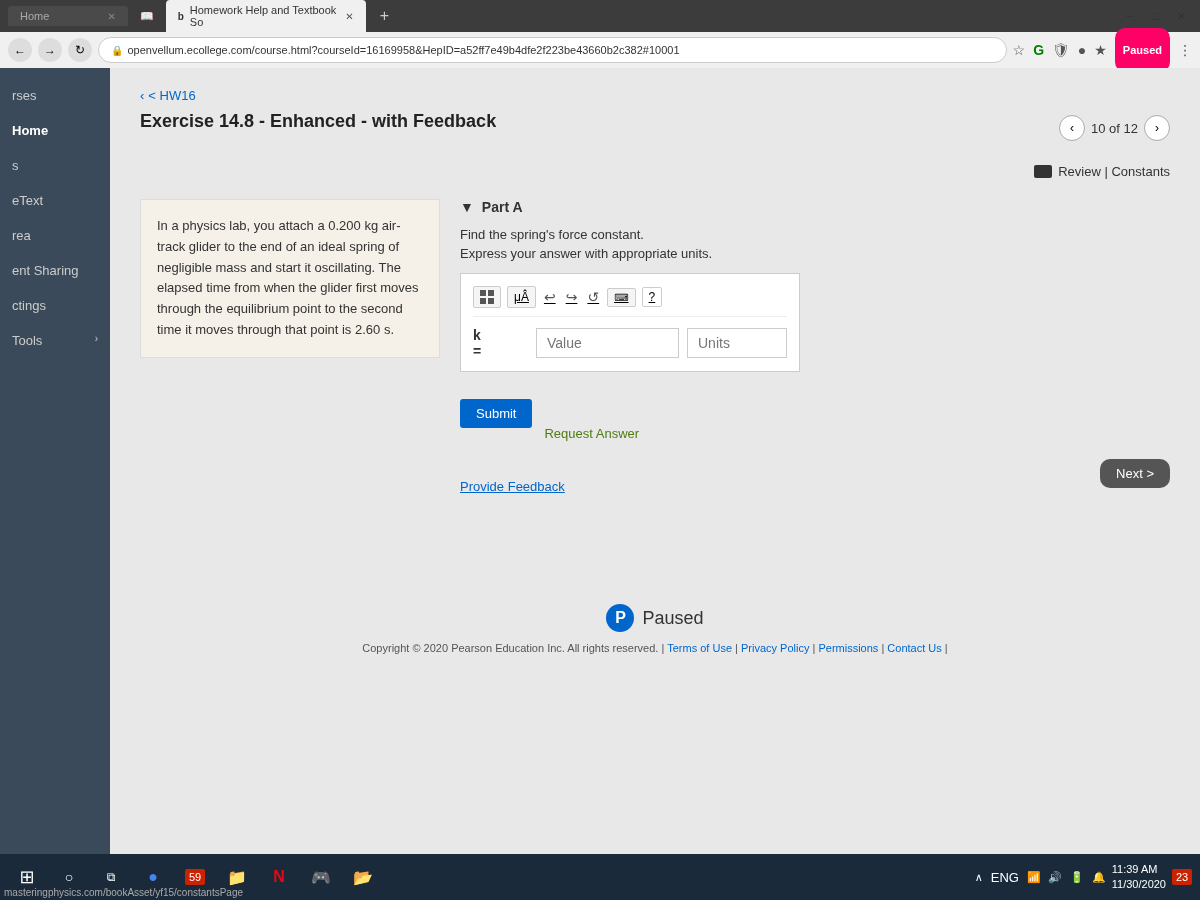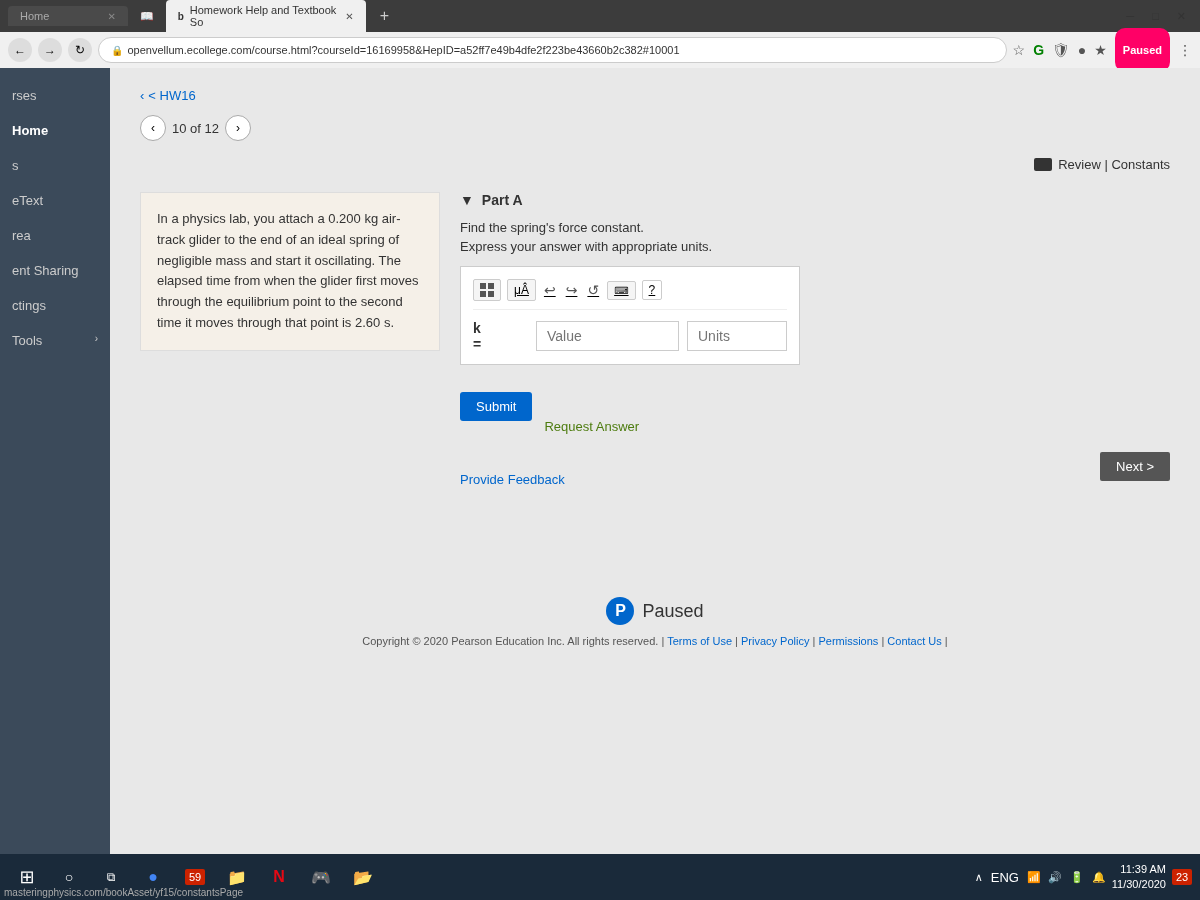--- a/index.html
+++ b/index.html
@@ -308,29 +308,30 @@
       cursor: pointer;
       text-decoration: none;
       margin-top: 40px;
     }
 
     .provide-feedback {
       color: #0066cc;
       font-size: 13px;
       cursor: pointer;
       margin-top: 20px;
+      text-decoration: underline;
     }
     .next-btn {
       background: #555;
       color: white;
       border: none;
       padding: 7px 16px;
       font-size: 13px;
       cursor: pointer;
-      border-radius: 2px;
+      border-radius: 10px;
     }
 
     
     .pearson-footer {
       text-align: center;
       padding: 30px 0 10px;
     }
     .pearson-logo {
       display: flex;
       align-items: center;
@@ -401,21 +402,21 @@
     }
     .taskbar-right {
       margin-left: auto;
       display: flex;
       align-items: center;
       gap: 6px;
       color: white;
       font-size: 11px;
     }
     .taskbar-time {
-      text-align: right;
+      text-align: left;
       line-height: 1.4;
     }
     .taskbar-badge {
       width: 20px;
       height: 16px;
       background: #cc2200;
       border-radius: 2px;
       color: white;
       font-size: 11px;
       display: flex;
@@ -505,20 +506,21 @@
   </div>
 
   <div class="content-area">
 
     <div class="hw-back">
       <span>‹</span>
       <span>&lt; HW16</span>
     </div>
 
     <div style="display:flex;align-items:flex-start;justify-content:space-between;margin-bottom:16px;">
+      <h2 class="exercise-title">Exercise 14.8 - Enhanced - with Feedback</h2>
       <div style="display:flex;align-items:center;gap:6px;margin-top:4px;">
         <button class="nav-circle-btn">‹</button>
         <span style="font-size:13px;color:#333;">10 of 12</span>
         <button class="nav-circle-btn">›</button>
       </div>
     </div>
 
     <div style="display:flex;justify-content:flex-end;margin-bottom:12px;">
       <div style="display:flex;align-items:center;gap:6px;font-size:13px;color:#333;">
         <span style="display:inline-block;width:18px;height:13px;background:#333;border-radius:2px;"></span>

